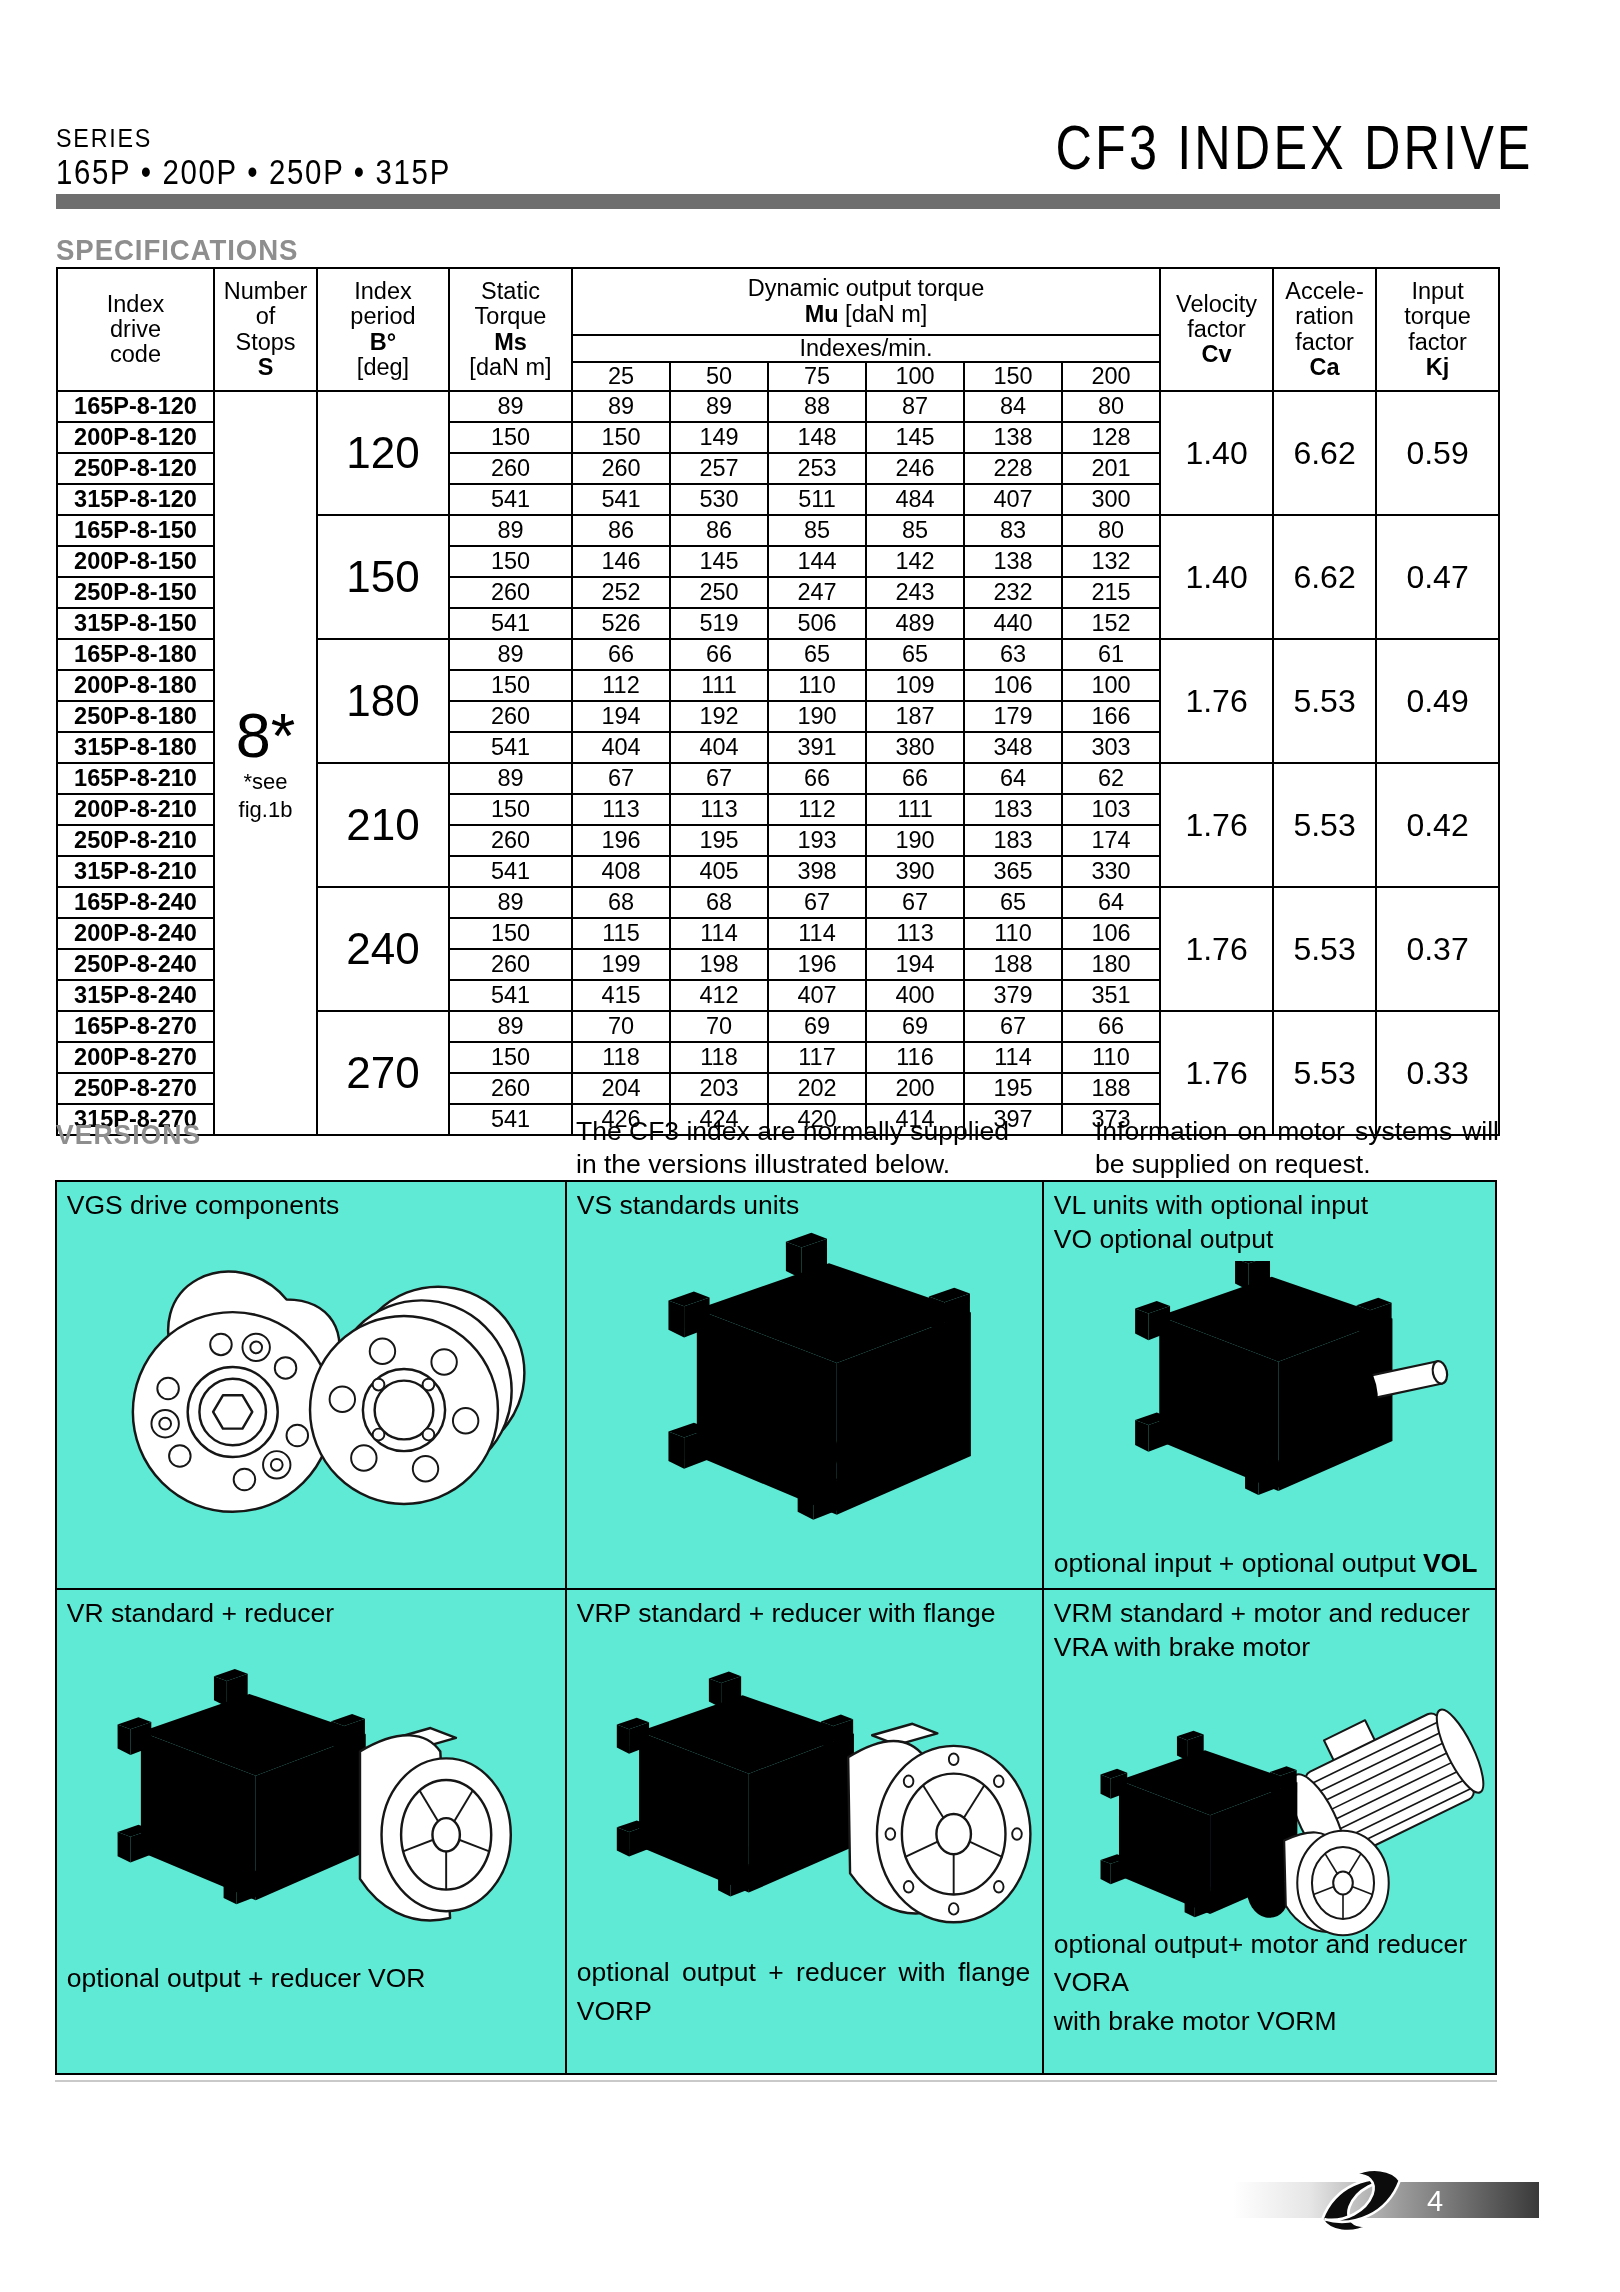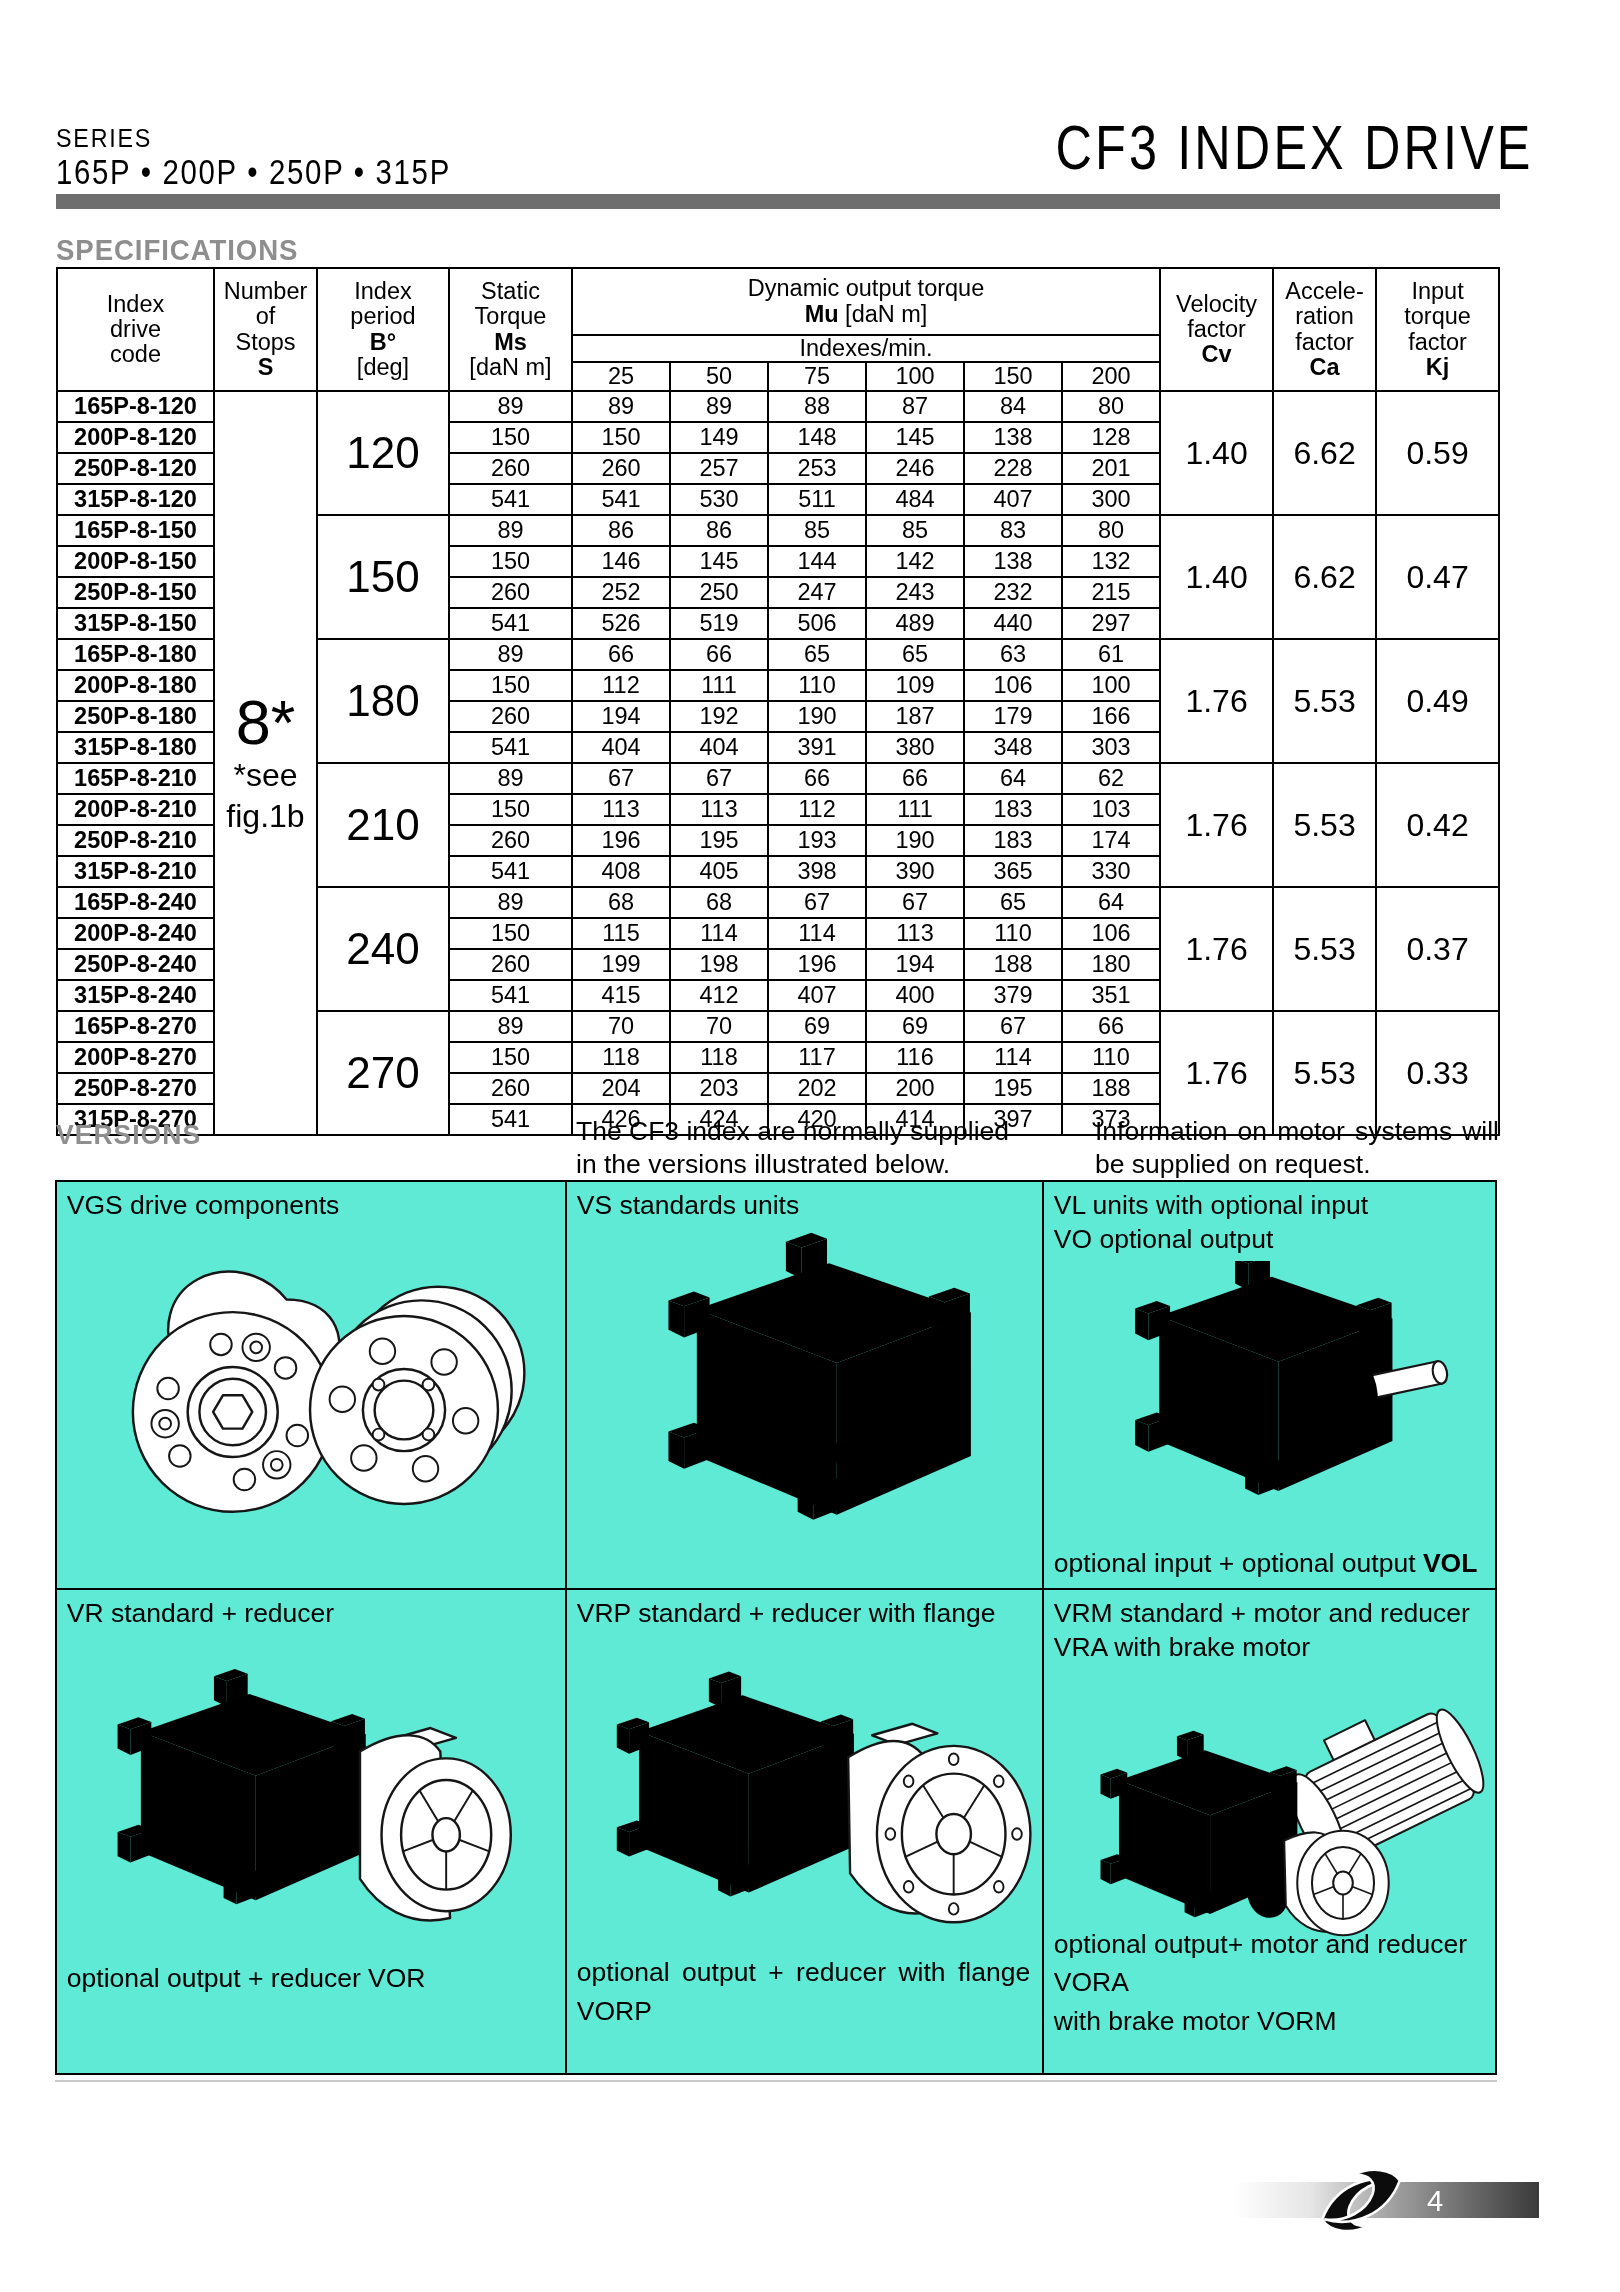--- a/index.html
+++ b/index.html
@@ -29,21 +29,21 @@
   th.th-dynamic{border-bottom:3.9px solid #000;}
   th.th-indexes{border-bottom:2.9px solid #000;border-radius:13px;}
   .b{font-weight:bold;}
   table.spec tbody td{height:29px;line-height:1;}
   table.spec tbody td.code{font-weight:bold;font-size:23.5px;}
   table.spec tbody td.period{font-size:44px;}
   table.spec tbody td.cv,table.spec tbody td.ca,table.spec tbody td.kj{font-size:32px;}
   table.spec tbody tr.gs td{border-top:2.9px solid #000;}
   td.stops{vertical-align:middle;}
   .stops-num{font-size:63px;line-height:1.05;}
-  .stops-note{font-size:32px;line-height:1.3;}
+  .stops-note{font-size:22px;line-height:1.3;}
 
   
   .versions-heading{position:absolute;left:56px;top:1119px;font-size:28px;font-weight:bold;
                     letter-spacing:1px;transform:scaleX(.95);transform-origin:left;}
   .versions-left{position:absolute;left:576px;top:1115px;width:459px;font-size:26.5px;line-height:1.26;}
   .versions-right{position:absolute;left:1095px;top:1115px;width:404px;font-size:26.5px;
                   line-height:1.26;text-align:justify;}
 
   
   .versions-grid{position:absolute;left:55px;top:1180px;width:1442px;height:895px;
@@ -280,21 +280,21 @@
           <td class="tq">215</td>
         </tr>
         <tr>
           <td class="code">315P-8-150</td>
           <td class="ms">541</td>
           <td class="tq">526</td>
           <td class="tq">519</td>
           <td class="tq">506</td>
           <td class="tq">489</td>
           <td class="tq">440</td>
-          <td class="tq">297</td>
+          <td class="tq">152</td>
         </tr>
         <tr class="gs">
           <td class="code">165P-8-180</td>
           <td class="period" rowspan="4">180</td>
           <td class="ms">89</td>
           <td class="tq">66</td>
           <td class="tq">66</td>
           <td class="tq">65</td>
           <td class="tq">65</td>
           <td class="tq">63</td>

